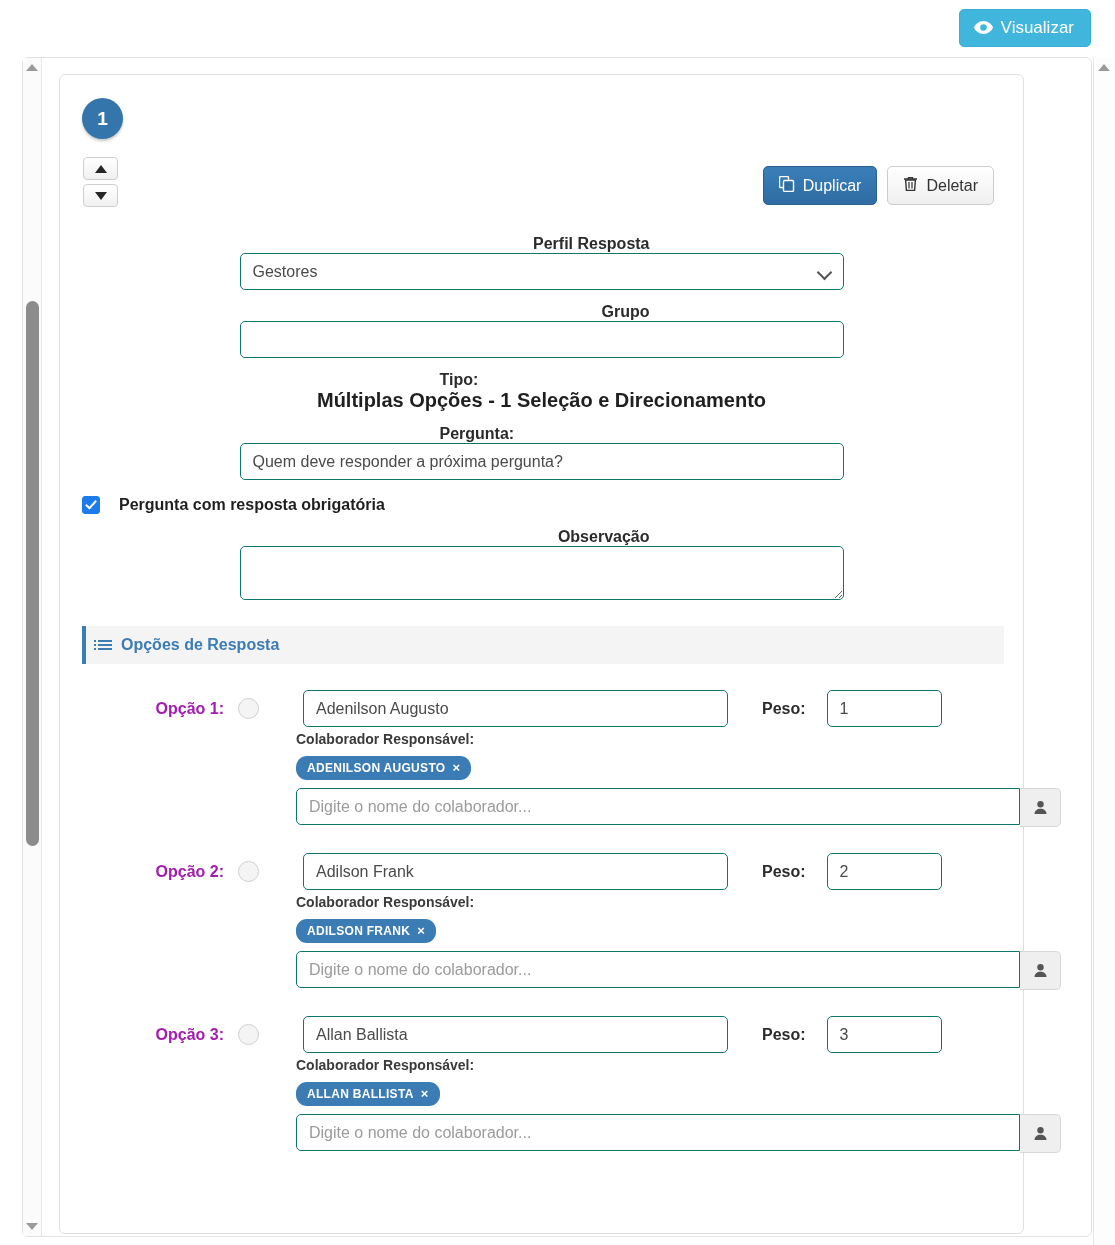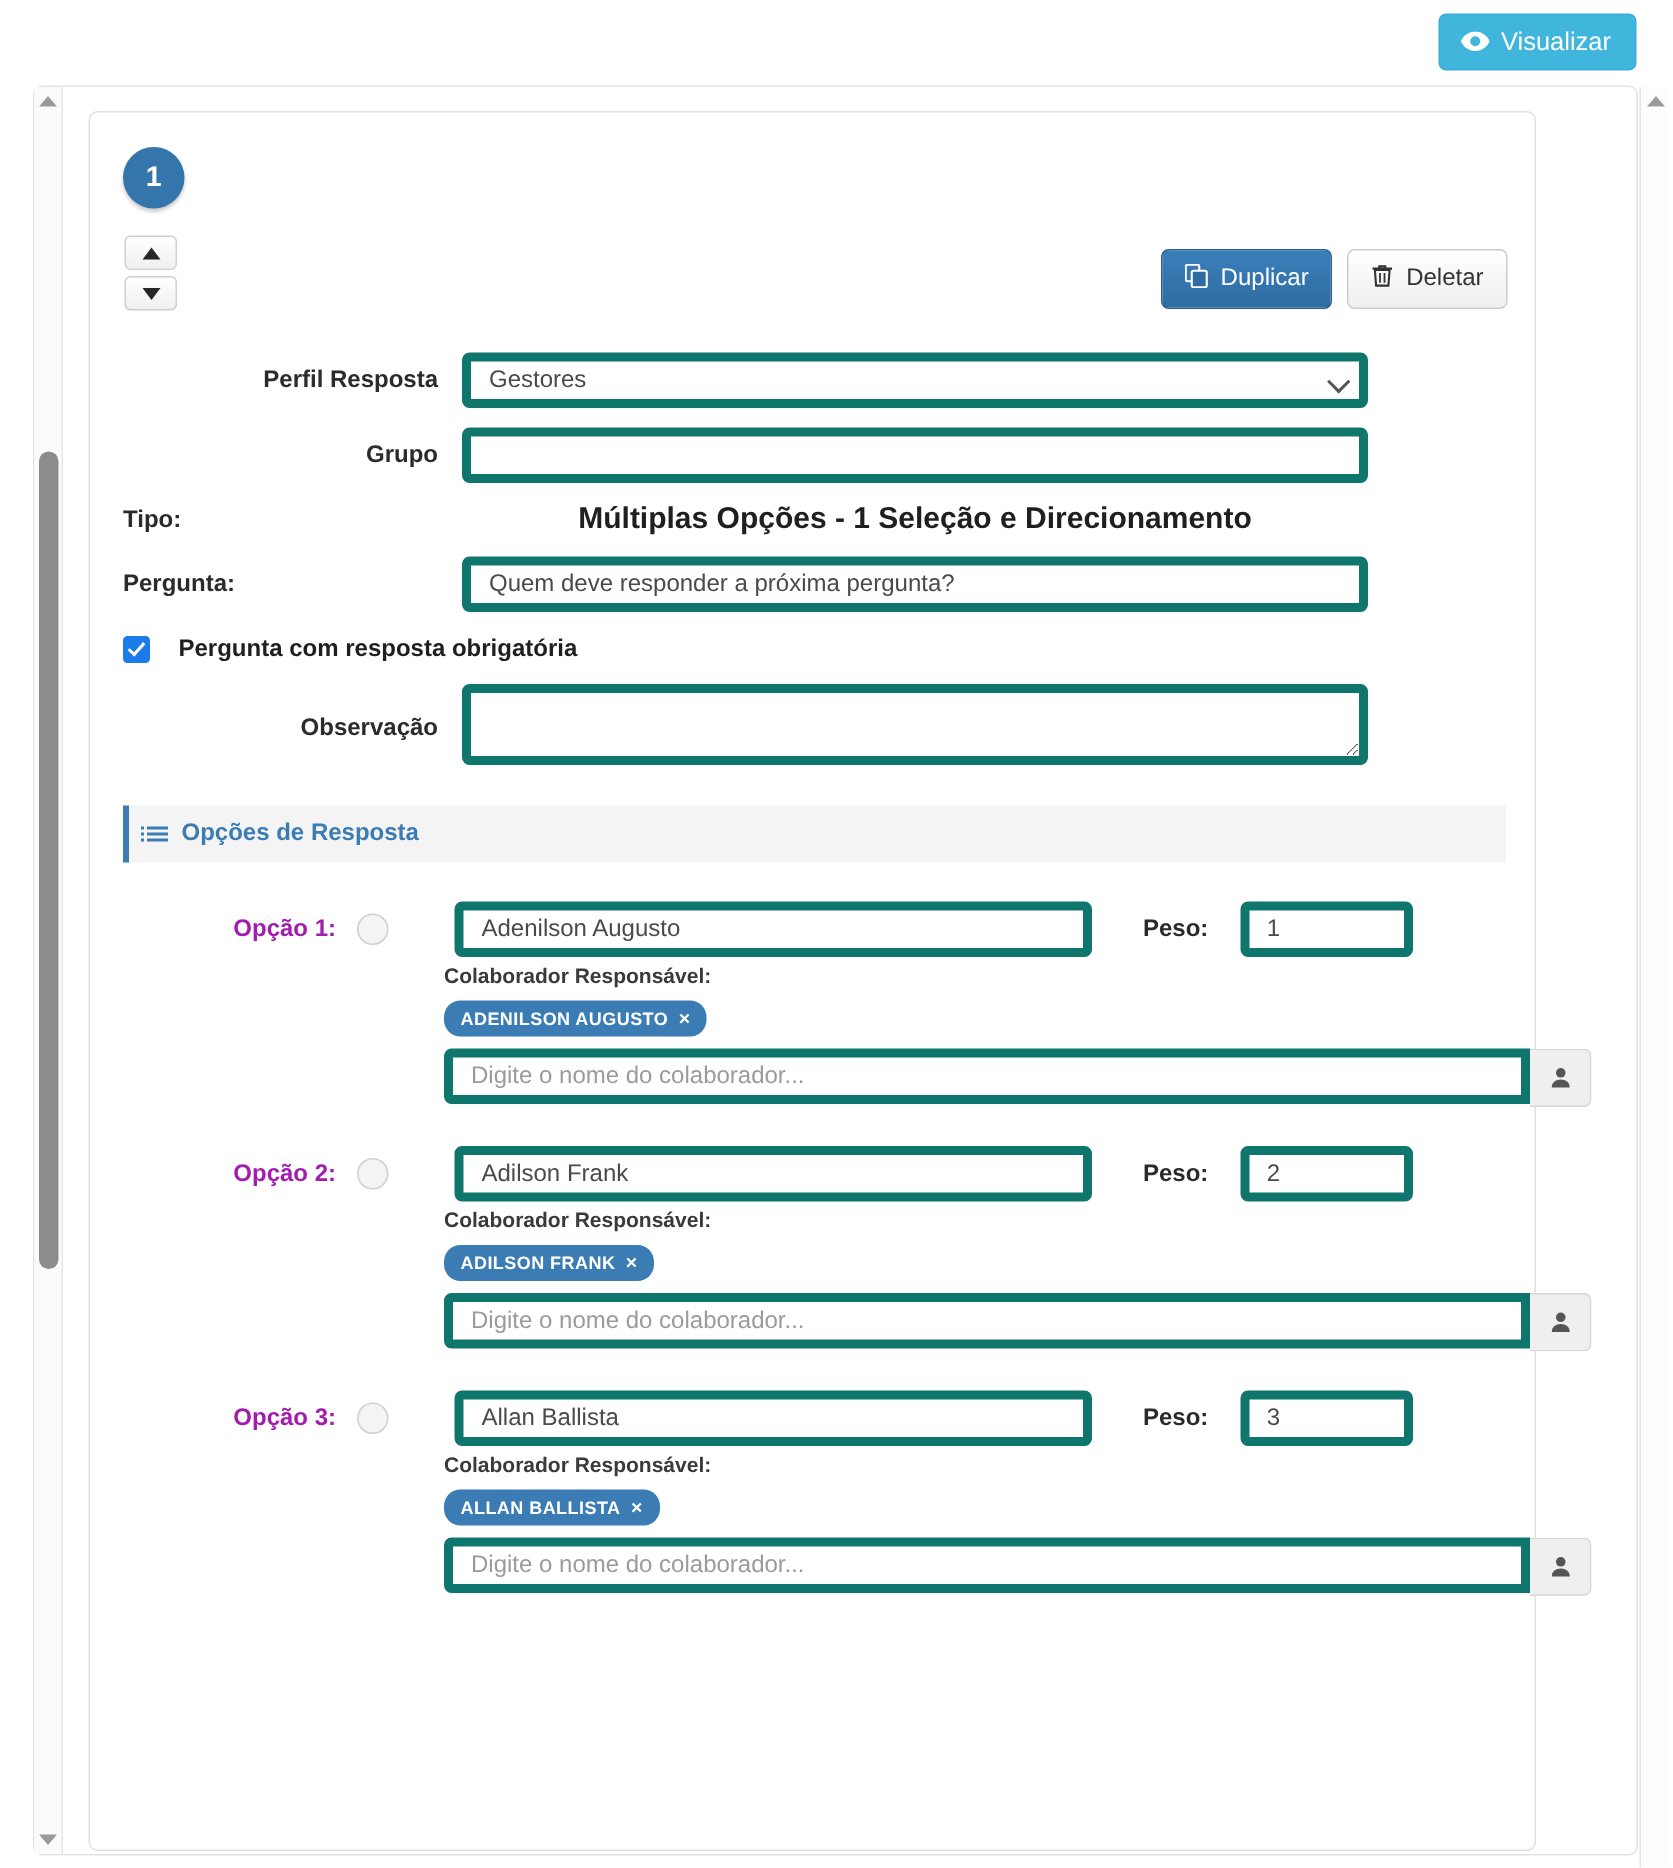--- a/index.html
+++ b/index.html
@@ -159,21 +159,21 @@
   .order-btn .tri-down {
     width: 0; height: 0;
     border-left: 6px solid transparent;
     border-right: 6px solid transparent;
     border-top: 8px solid #262626;
   }
 
   
   .actions {
     position: absolute;
-    right: 18px;
+    right: 29px;
     top: 91px;
     display: flex;
     gap: 10px;
   }
   .btn {
     display: flex;
     align-items: center;
     gap: 8px;
     font-size: 16px;
     border-radius: 5px;
@@ -191,41 +191,42 @@
     color: #333333;
     border: 1px solid #cccccc;
   }
 
   
   .form-area { position: absolute; left: 0; top: 160px; width: 100%; }
   .frow {
     display: flex;
     align-items: center;
     margin-bottom: 13px;
+    flex-direction: column;
   }
   .flabel {
     width: 248px;
     text-align: right;
     padding-right: 16px;
     font-size: 16px;
     font-weight: bold;
     color: #2b2b2b;
     box-sizing: border-box;
   }
   .flabel.left-align {
     text-align: left;
     padding-left: 22px;
     padding-right: 0;
   }
   .fctrl { width: 604px; }
 
   .inp {
     width: 100%;
     height: 37px;
-    border: 6px solid #0f766e;
+    border: 1px solid #0f766e;
     border-radius: 5px;
     background: #ffffff;
     font-size: 16px;
     color: #4a4a4a;
     padding: 0 12px;
     box-sizing: border-box;
     font-family: "Liberation Sans", sans-serif;
     outline: none;
   }
   .inp::placeholder { color: #9b9b9b; }

